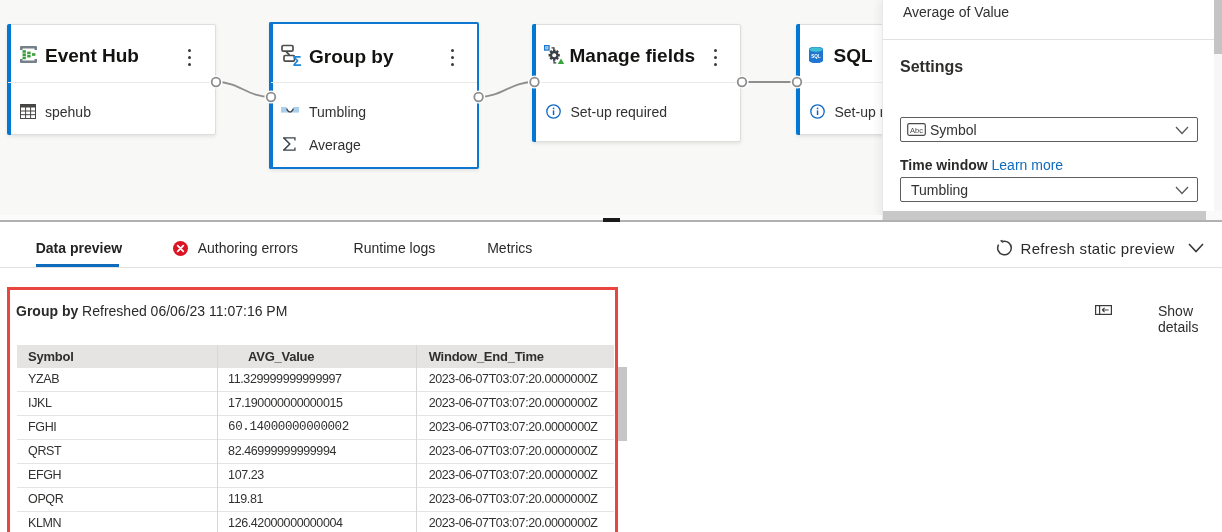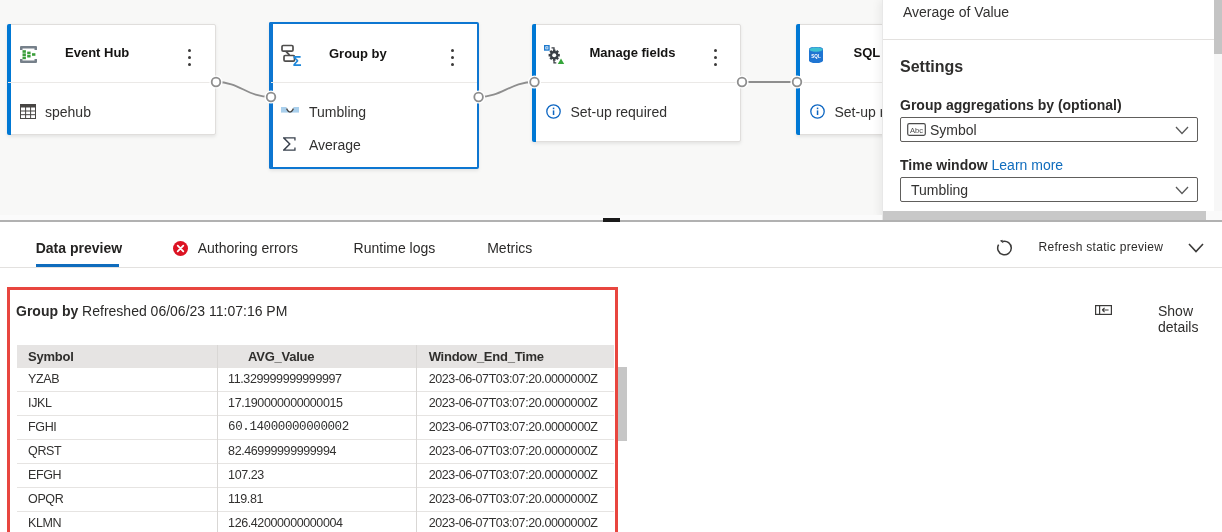--- a/index.html
+++ b/index.html
@@ -8,21 +8,21 @@
   .abs { position:absolute; }
   #stage { position:relative; width:1222px; height:532px; }
 
   
   #canvas { left:0; top:0; width:882px; height:221px; background:#f8f8f7; overflow:visible; }
   .card { position:absolute; background:#fff; border:1px solid #e0dedc; border-radius:2px;
           box-shadow:0 1.6px 3.6px rgba(0,0,0,.08); }
   .card .accent { position:absolute; left:-1px; top:-1px; bottom:-1px; width:4px; background:#0078d4;
           border-radius:2px 0 0 2px; }
   .card .hdr { position:absolute; left:0; right:0; top:0; height:58px; border-bottom:1px solid #ebe9e7; }
-  .card .title { position:absolute; left:37px; top:20px; font-size:13px; font-weight:bold; color:#141312;margin-left:20px; }
+  .card .title { position:absolute; left:37px; top:20px; font-size:19px; font-weight:bold; color:#141312; }
   .dots { position:absolute; width:3px; }
   .dots i { display:block; width:3px; height:3px; border-radius:50%; background:#3b3a39; margin-bottom:4px; }
   .bodyrow { position:absolute; font-size:14px; color:#323130; }
 
   
   #panel { left:882px; top:0; width:340px; height:220px; background:#fff;
            border-left:1px solid #e8e8e8; box-shadow:-3px 0 8px rgba(0,0,0,.06); }
   .combo { position:absolute; left:17px; width:298px; height:25px; border:1px solid #605e5c;
            border-radius:2px; background:#fff;padding-left:26px; }
   .combo .ctext { position:absolute; top:4px; font-size:14px; color:#323130; }
@@ -168,21 +168,20 @@
         <rect x="6.8" y="3.6" width="1.5" height="1.6" fill="#0d66c2"></rect>
       </svg>
       <div class="bodyrow" style="left:38px; top:79px;">Set-up required</div>
     </div>
   </div>
 
   <div class="abs" id="panel">
     <div class="abs" style="left:20px; top:4px; font-size:14px; color:#323130;">Average of Value</div>
     <div class="abs" style="left:0; top:39px; width:340px; height:1px; background:#e3e1df;"></div>
     <div class="abs" style="left:17px; top:58px; font-size:16px; font-weight:bold; color:#2f2e2d;">Settings</div>
-    <div class="abs" style="left:17px; top:97px; font-size:14px; font-weight:bold; color:#2b2a29;">Group aggregations by (optional)</div>
     <div class="combo" style="top:117px;">
       <svg class="abs" style="left:6px; top:5px;" width="19" height="13" viewBox="0 0 19 13">
         <rect x="0.7" y="0.7" width="17.6" height="11.6" rx="1.5" fill="none" stroke="#4a4a4a" stroke-width="1.2"></rect>
         <text x="9.5" y="9.5" font-size="7.5" fill="#4a4a4a" text-anchor="middle" font-family="Liberation Sans">Abc</text>
       </svg>
       <div class="ctext" style="left:29px;">Symbol</div>
       <svg class="abs" style="right:8px; top:8px;" width="14" height="9" viewBox="0 0 14 9">
         <path d="M1,1 L7,7.5 L13,1" fill="none" stroke="#5a5a5a" stroke-width="1.3"></path>
       </svg>
     </div>
@@ -215,21 +214,21 @@
     <circle cx="7.5" cy="7.5" r="7.5" fill="#dc1323"></circle>
     <path d="M4.7,4.7 L10.3,10.3 M10.3,4.7 L4.7,10.3" stroke="#fff" stroke-width="1.8" stroke-linecap="round"></path>
   </svg>
   <div class="tabtxt" style="left:197.7px;">Authoring errors</div>
   <div class="tabtxt" style="left:353.6px;">Runtime logs</div>
   <div class="tabtxt" style="left:487.2px;">Metrics</div>
   <svg class="abs" style="left:996px; top:239px;" width="17" height="17" viewBox="0 0 17 17">
     <path d="M6.74,2.43 A6.8 6.8 0 1 1 2.61,5.6" fill="none" stroke="#3b3a39" stroke-width="1.5"></path>
     <path d="M3.84,1.65 L6.45,0.69 L7.23,4.27 Z" fill="#3b3a39"></path>
   </svg>
-  <div class="tabtxt" style="left:1020.5px; font-size:12px; letter-spacing:0.3px;margin-left:18px;">Refresh static preview</div>
+  <div class="tabtxt" style="left:1020.5px; font-size:15px; letter-spacing:0.3px;">Refresh static preview</div>
   <svg class="abs" style="left:1188px; top:243px;" width="16" height="10" viewBox="0 0 16 10">
     <path d="M1,1 L8,8.5 L15,1" fill="none" stroke="#3b3a39" stroke-width="1.6"></path>
   </svg>
   <div class="abs" style="left:0; top:267.2px; width:1222px; height:1px; background:#e3e1df;"></div>
 
   <div class="abs" id="redbox"></div>
   <div class="abs" style="left:16px; top:303px; font-size:14px; color:#2b2a29;">
     <span style="font-weight:bold;">Group by</span> Refreshed 06/06/23 11:07:16 PM
   </div>
 

